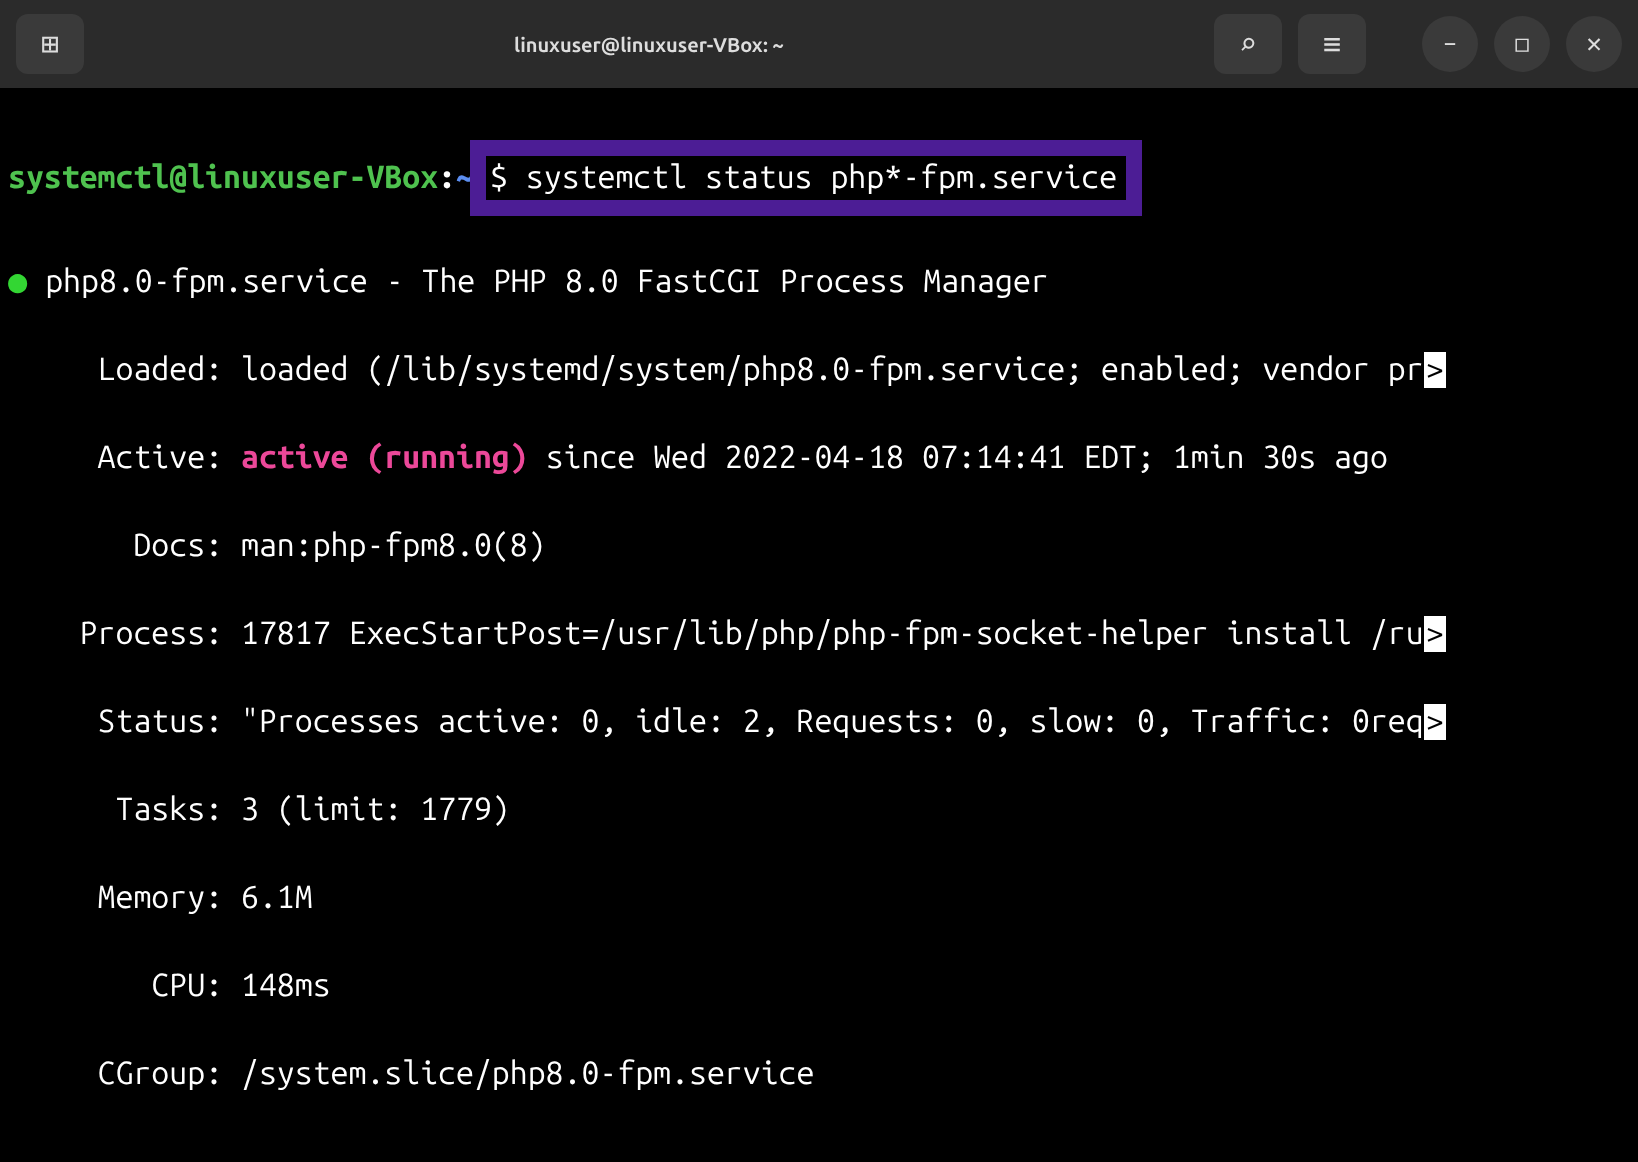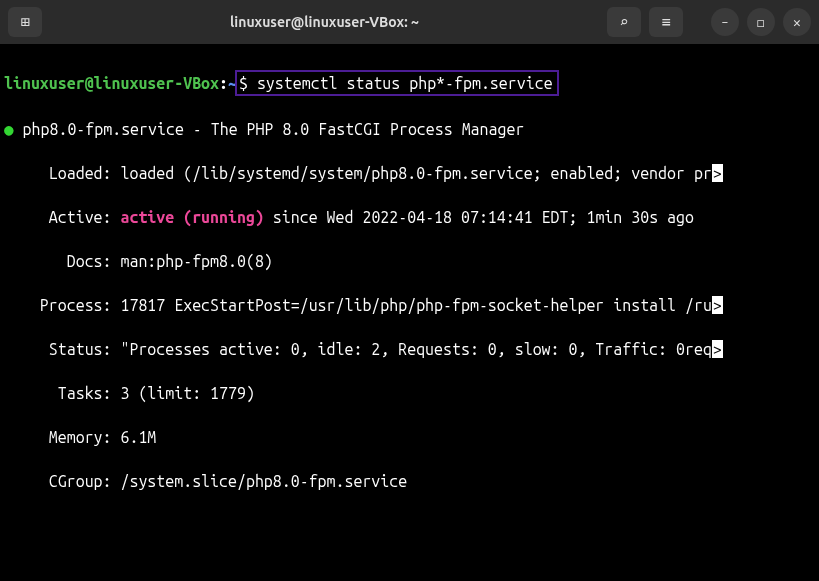--- a/index.html
+++ b/index.html
@@ -28,21 +28,21 @@
       align-items: center;
       justify-content: center;
       color: #ddd;
       font-size: 15px;
     }
     .tb-title {
       flex: 1;
       text-align: center;
       color: #ddd;
       font-family: "Ubuntu", sans-serif;
-      font-size: 14px;
+      font-size: 10px;
       font-weight: bold;
     }
     .tb-spacer { width: 12px; }
     .win-btn {
       width: 28px;
       height: 28px;
       background: #3a3a3a;
       border-radius: 50%;
       display: flex;
       align-items: center;
@@ -54,21 +54,21 @@
       padding: 4px 4px;
       color: #fff;
       line-height: 22px;
       white-space: pre;
       position: relative;
     }
     .prompt-user { color: #4fc24f; font-weight: bold; }
     .prompt-colon { color: #fff; font-weight: bold; }
     .prompt-path { color: #5c8ef0; font-weight: bold; }
     .highlight-box {
-      border: 2px solid #4c1d95;
+      border: 8px solid #4c1d95;
       display: inline-block;
       padding: 0 4px 0 2px;
       margin-left: -2px;
     }
     .active-green { color: #ec4899; font-weight: bold; }
     .bullet-green { color: #33d633; }
     .trunc {
       background: #fff;
       color: #000;
       padding: 0 1px;
@@ -95,29 +95,30 @@
   </div>
   <div class="win-btn">
     <span>◻</span>
   </div>
   <div class="win-btn">
     <span>✕</span>
   </div>
 </div>
 
 <div class="terminal">
-<span class="line"><span class="prompt-user">linuxuser@linuxuser-VBox</span><span class="prompt-colon">:</span><span class="prompt-path">~</span><span class="highlight-box"><span>$ </span><span>systemctl status php*-fpm.service</span></span></span>
+<span class="line"><span class="prompt-user">systemctl@linuxuser-VBox</span><span class="prompt-colon">:</span><span class="prompt-path">~</span><span class="highlight-box"><span>$ </span><span>systemctl status php*-fpm.service</span></span></span>
 <span class="line"><span class="bullet-green">●</span><span> php8.0-fpm.service - The PHP 8.0 FastCGI Process Manager</span></span>
 <span class="line"><span>     Loaded: loaded (/lib/systemd/system/php8.0-fpm.service; enabled; vendor pr</span><span class="trunc">&gt;</span></span>
 <span class="line"><span>     Active: </span><span class="active-green">active (running)</span><span> since Wed 2022-04-18 07:14:41 EDT; 1min 30s ago</span></span>
 <span class="line">       Docs: man:php-fpm8.0(8)</span>
 <span class="line"><span>    Process: 17817 ExecStartPost=/usr/lib/php/php-fpm-socket-helper install /ru</span><span class="trunc">&gt;</span></span>
 <span class="line"><span>     Status: "Processes active: 0, idle: 2, Requests: 0, slow: 0, Traffic: 0req</span><span class="trunc">&gt;</span></span>
 <span class="line">      Tasks: 3 (limit: 1779)</span>
 <span class="line">     Memory: 6.1M</span>
+<span class="line">        CPU: 148ms</span>
 <span class="line">     CGroup: /system.slice/php8.0-fpm.service</span>
 
 
 
 <span class="line"></span>
 
 
 
 </div>
 

